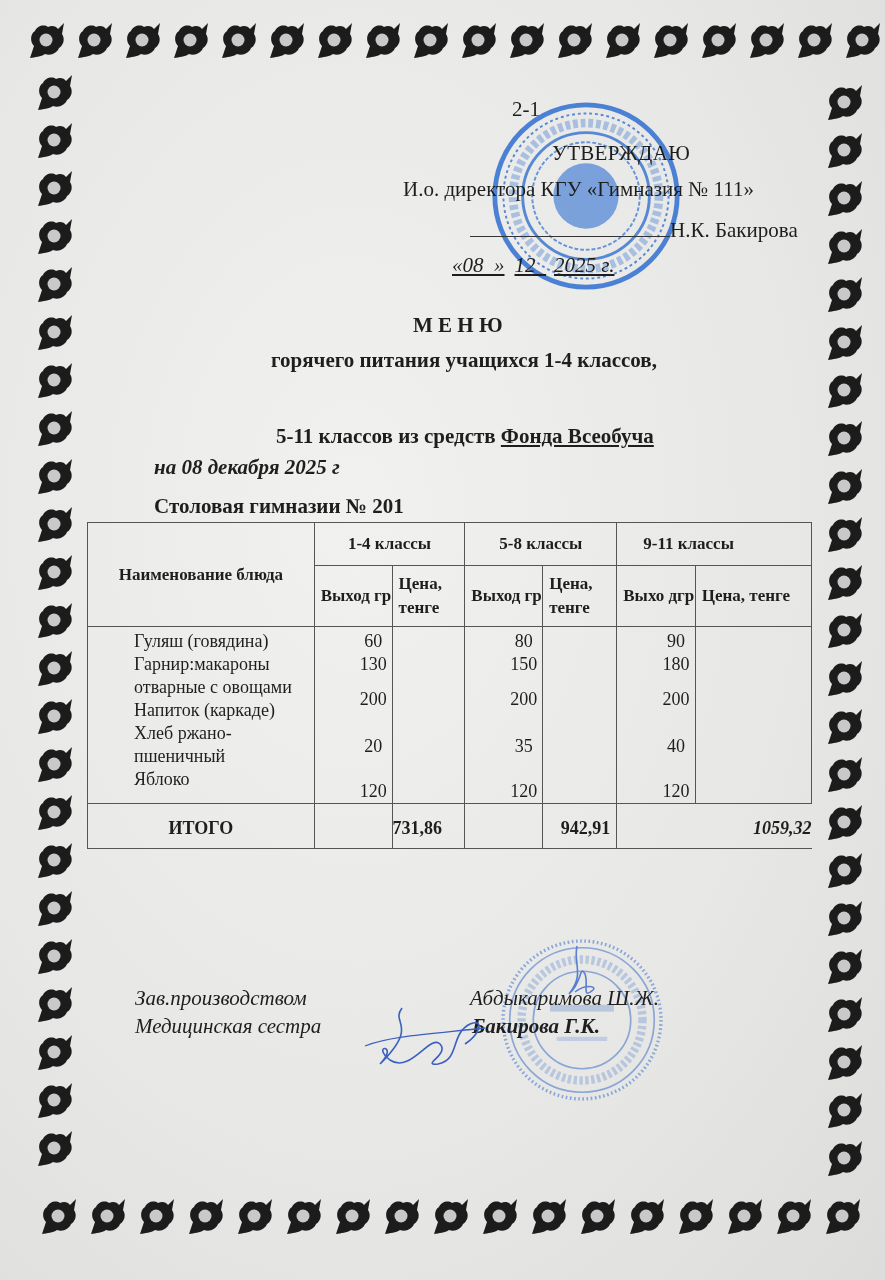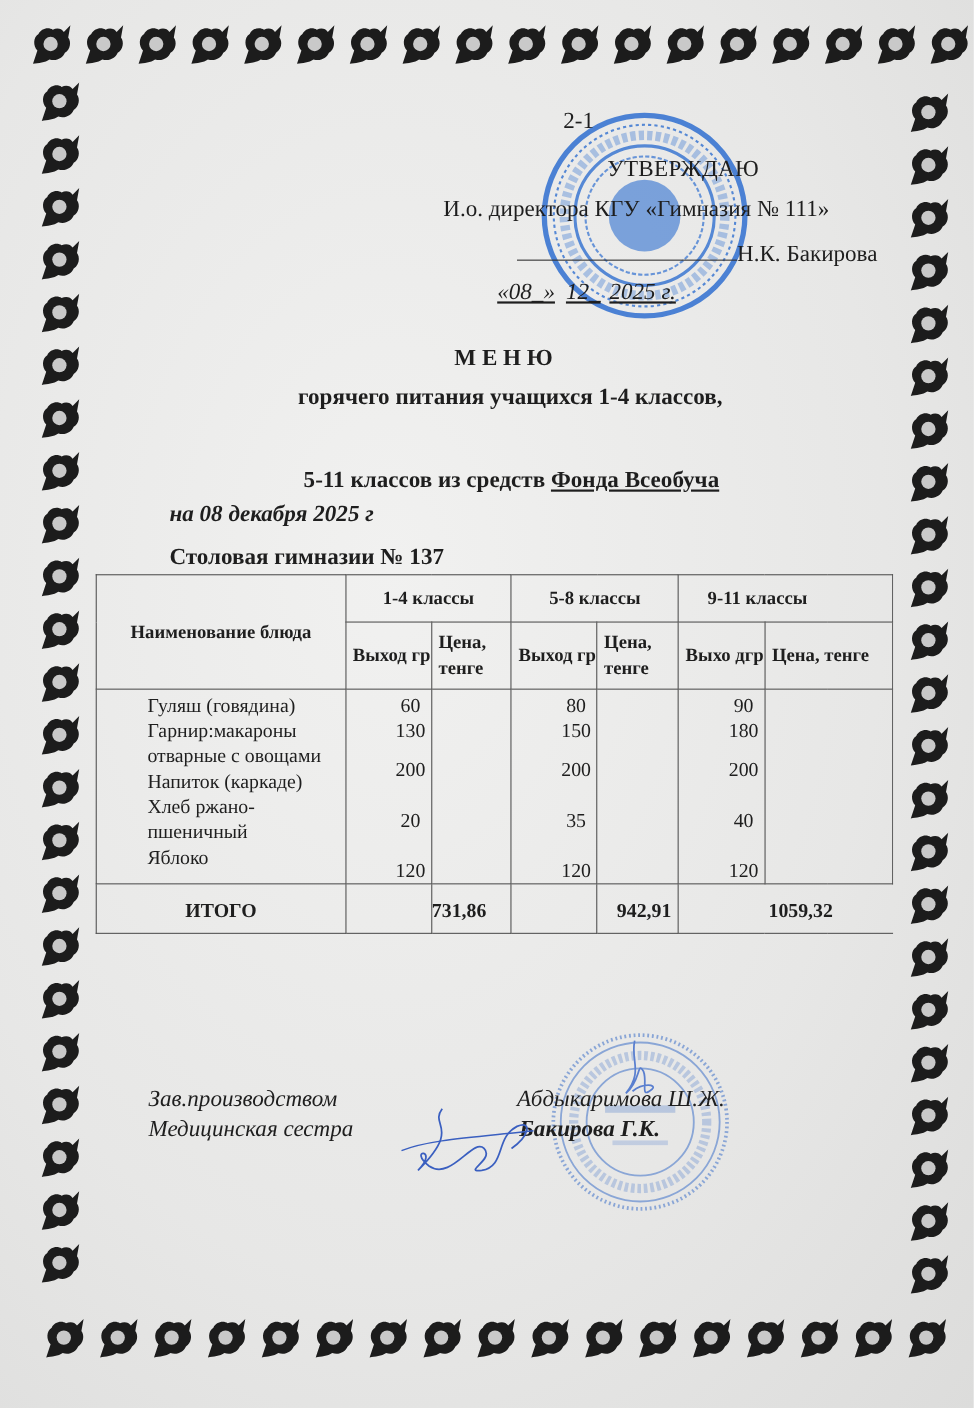--- a/index.html
+++ b/index.html
@@ -511,21 +511,21 @@
   <span class="ul">«08_»</span><span class="ul" style="display:inline-block;width:10px;"></span><span class="ul">12_</span><span class="ul" style="display:inline-block;width:8px;"></span><span class="ul">2025 г.</span>
 </div>
 
 <div class="abs t20 bold" style="left:413px; top:313px;">М Е Н Ю</div>
 <div class="abs t20 bold" style="left:271px; top:348px;">горячего питания учащихся 1-4 классов,</div>
 <div class="abs t20 bold" style="left:276px; top:384px;margin-top:40px;">
   <span>5-11 классов из средств </span><span class="ul">Фонда Всеобуча</span>
 </div>
 
 <div class="abs t20 bold ital" style="left:154px; top:455px;">на 08 декабря 2025 г</div>
-<div class="abs t20 bold" style="left:154px; top:494px;">Столовая гимназии № 137</div>
+<div class="abs t20 bold" style="left:154px; top:494px;">Столовая гимназии № 201</div>
 
 <div class="clip">
 <table class="menu">
   <colgroup>
     <col style="width:254px">
         <col style="width:84px">
         <col style="width:84px">
     <col style="width:84px">
         <col style="width:85px">
         <col style="width:85px">
@@ -590,21 +590,21 @@
       <div>120</div>
     </td>
     <td colspan="2"></td>
   </tr>
   <tr class="total-row">
     <td style="text-align:center;">ИТОГО</td>
     <td></td>
     <td style="padding-right:4px;">731,86</td>
     <td></td>
     <td style="text-align:right; padding-right:6px;">942,91</td>
-    <td colspan="3" style="text-align:center; padding-left:27px; border-right:none;">1059,32</td>
+    <td colspan="3" style="text-align:right; padding-left:27px; border-right:none;font-style:italic;">1059,32</td>
   </tr>
 </tbody>
     </table>
 </div>
 
 <div class="abs t20 ital" style="left:135px; top:986px;">Зав.производством</div>
 <div class="abs t20 ital" style="left:135px; top:1014px;">Медицинская сестра</div>
 <div class="abs t20 ital" style="left:470px; top:986px;text-align:right;">Абдыкаримова Ш.Ж.</div>
 <div class="abs t20 ital" style="left:472px; top:1014px;font-weight:bold;">Бакирова Г.К.</div>
 

